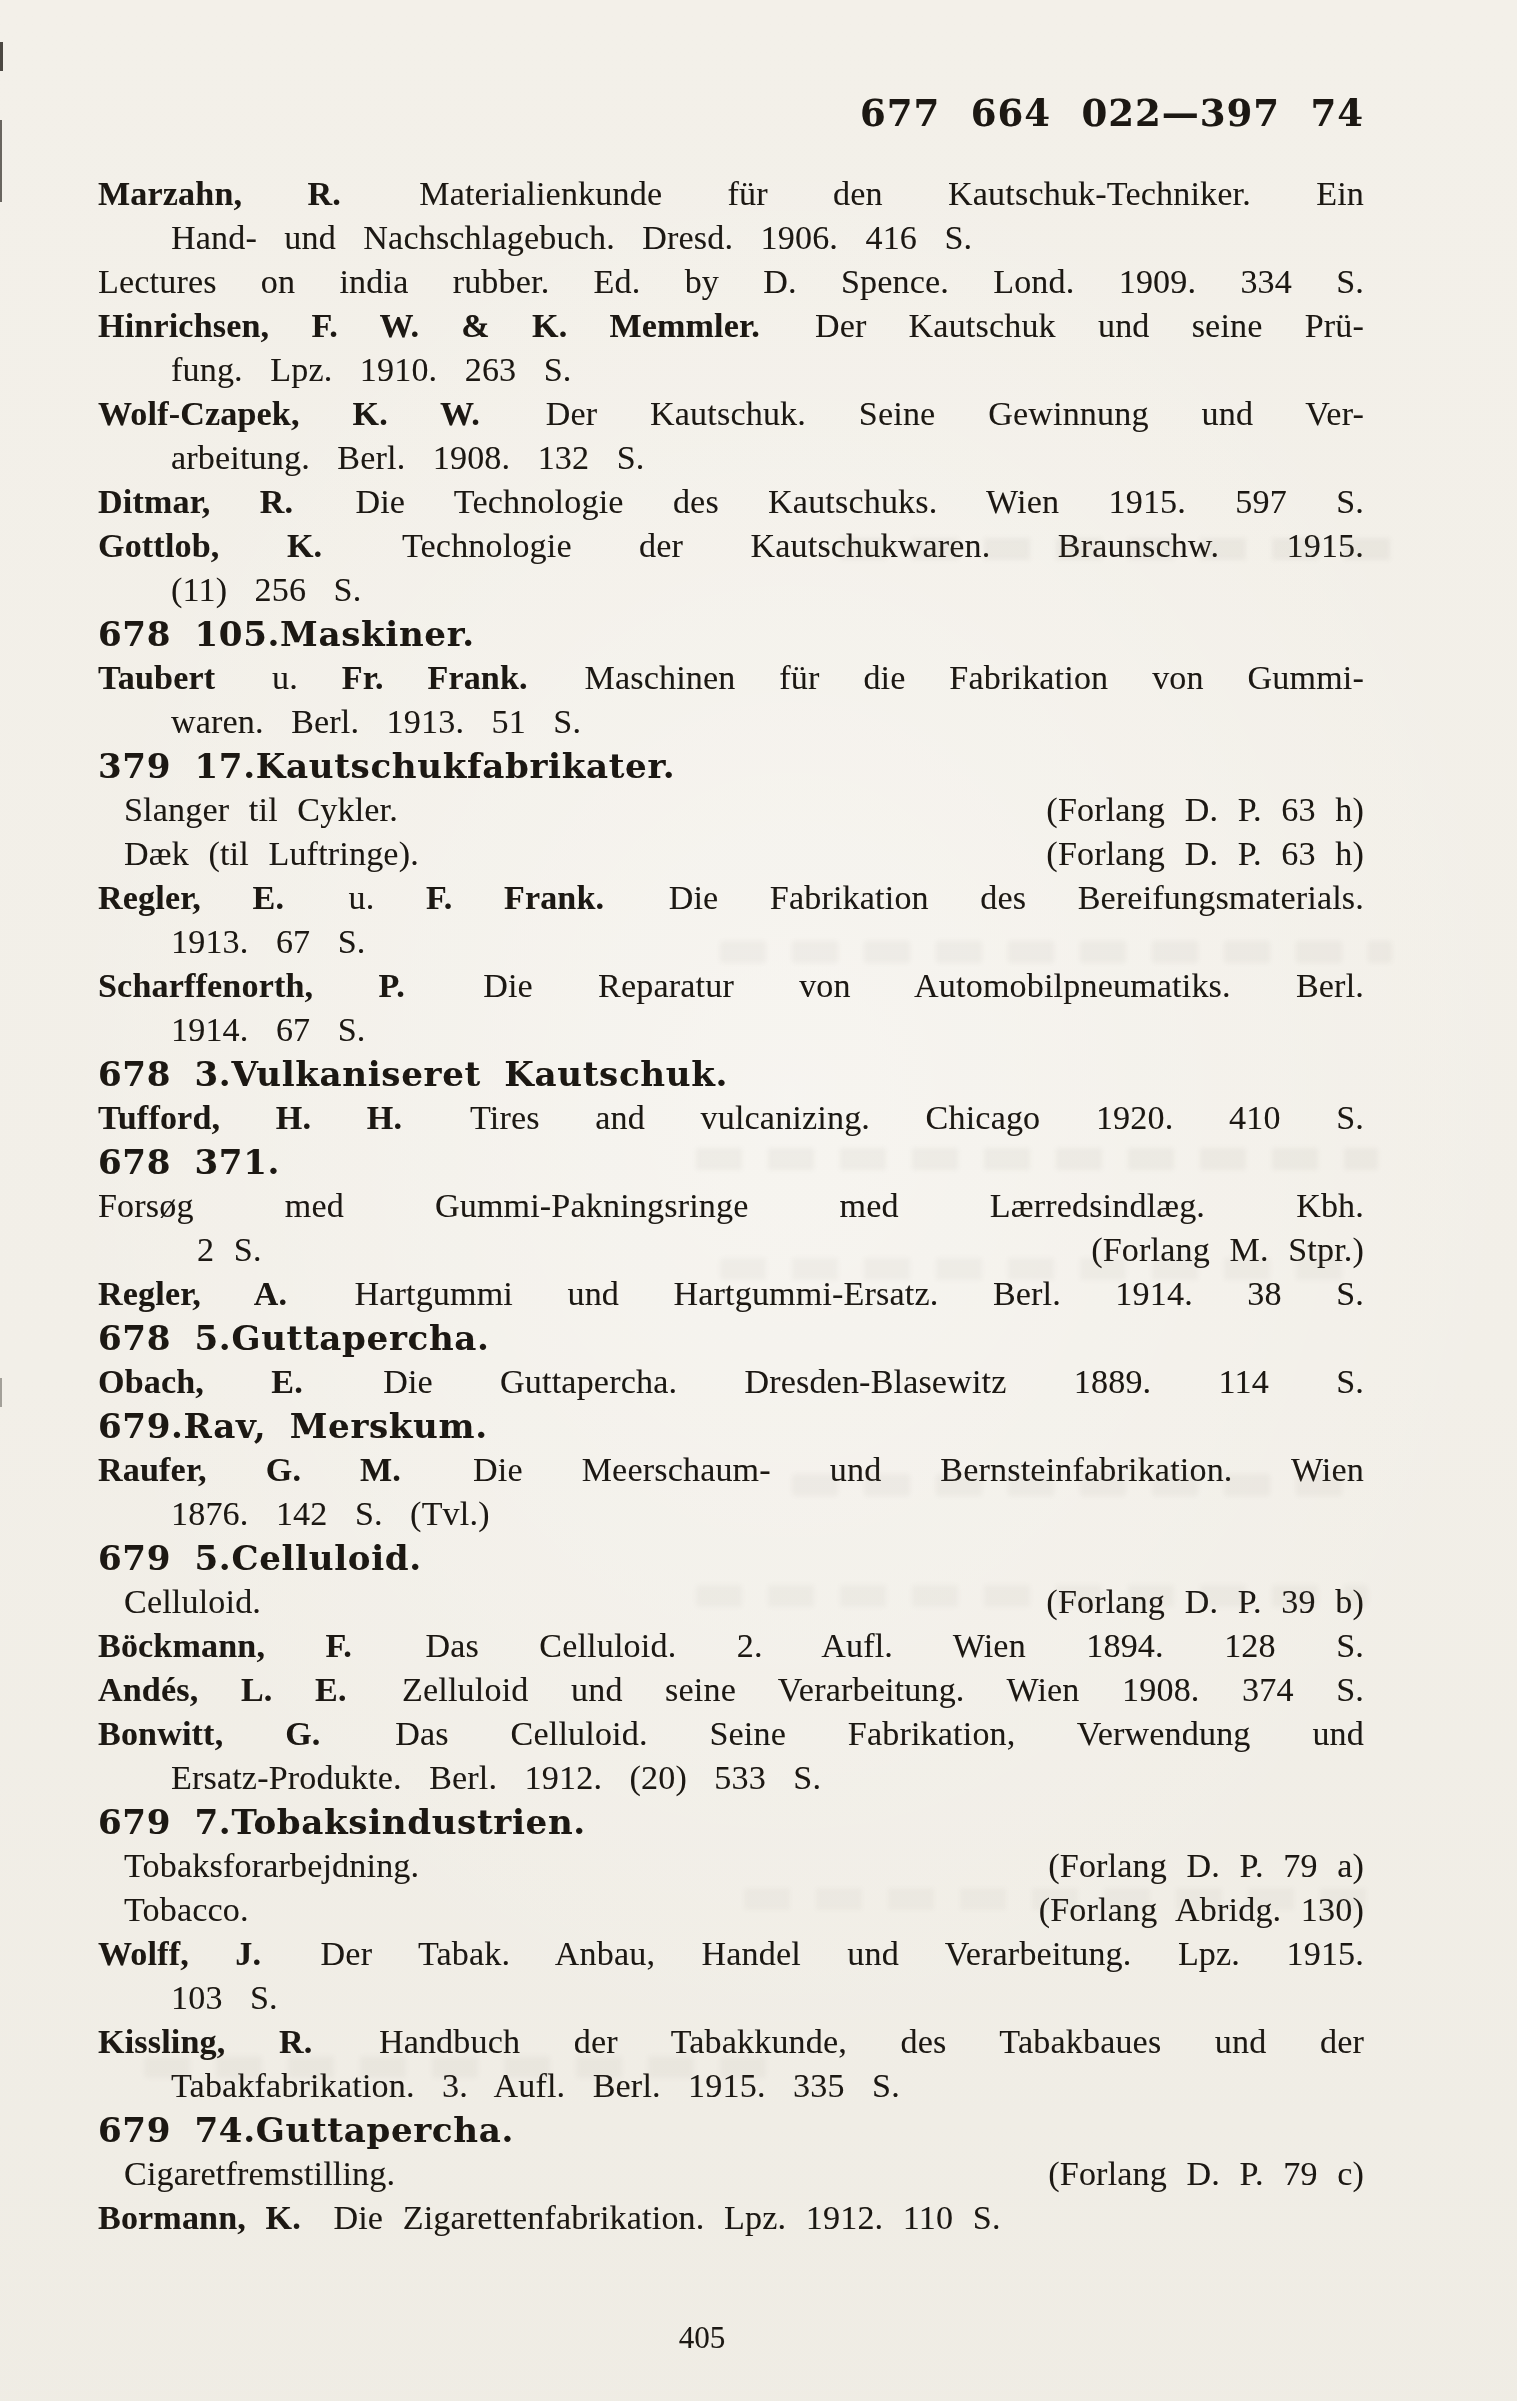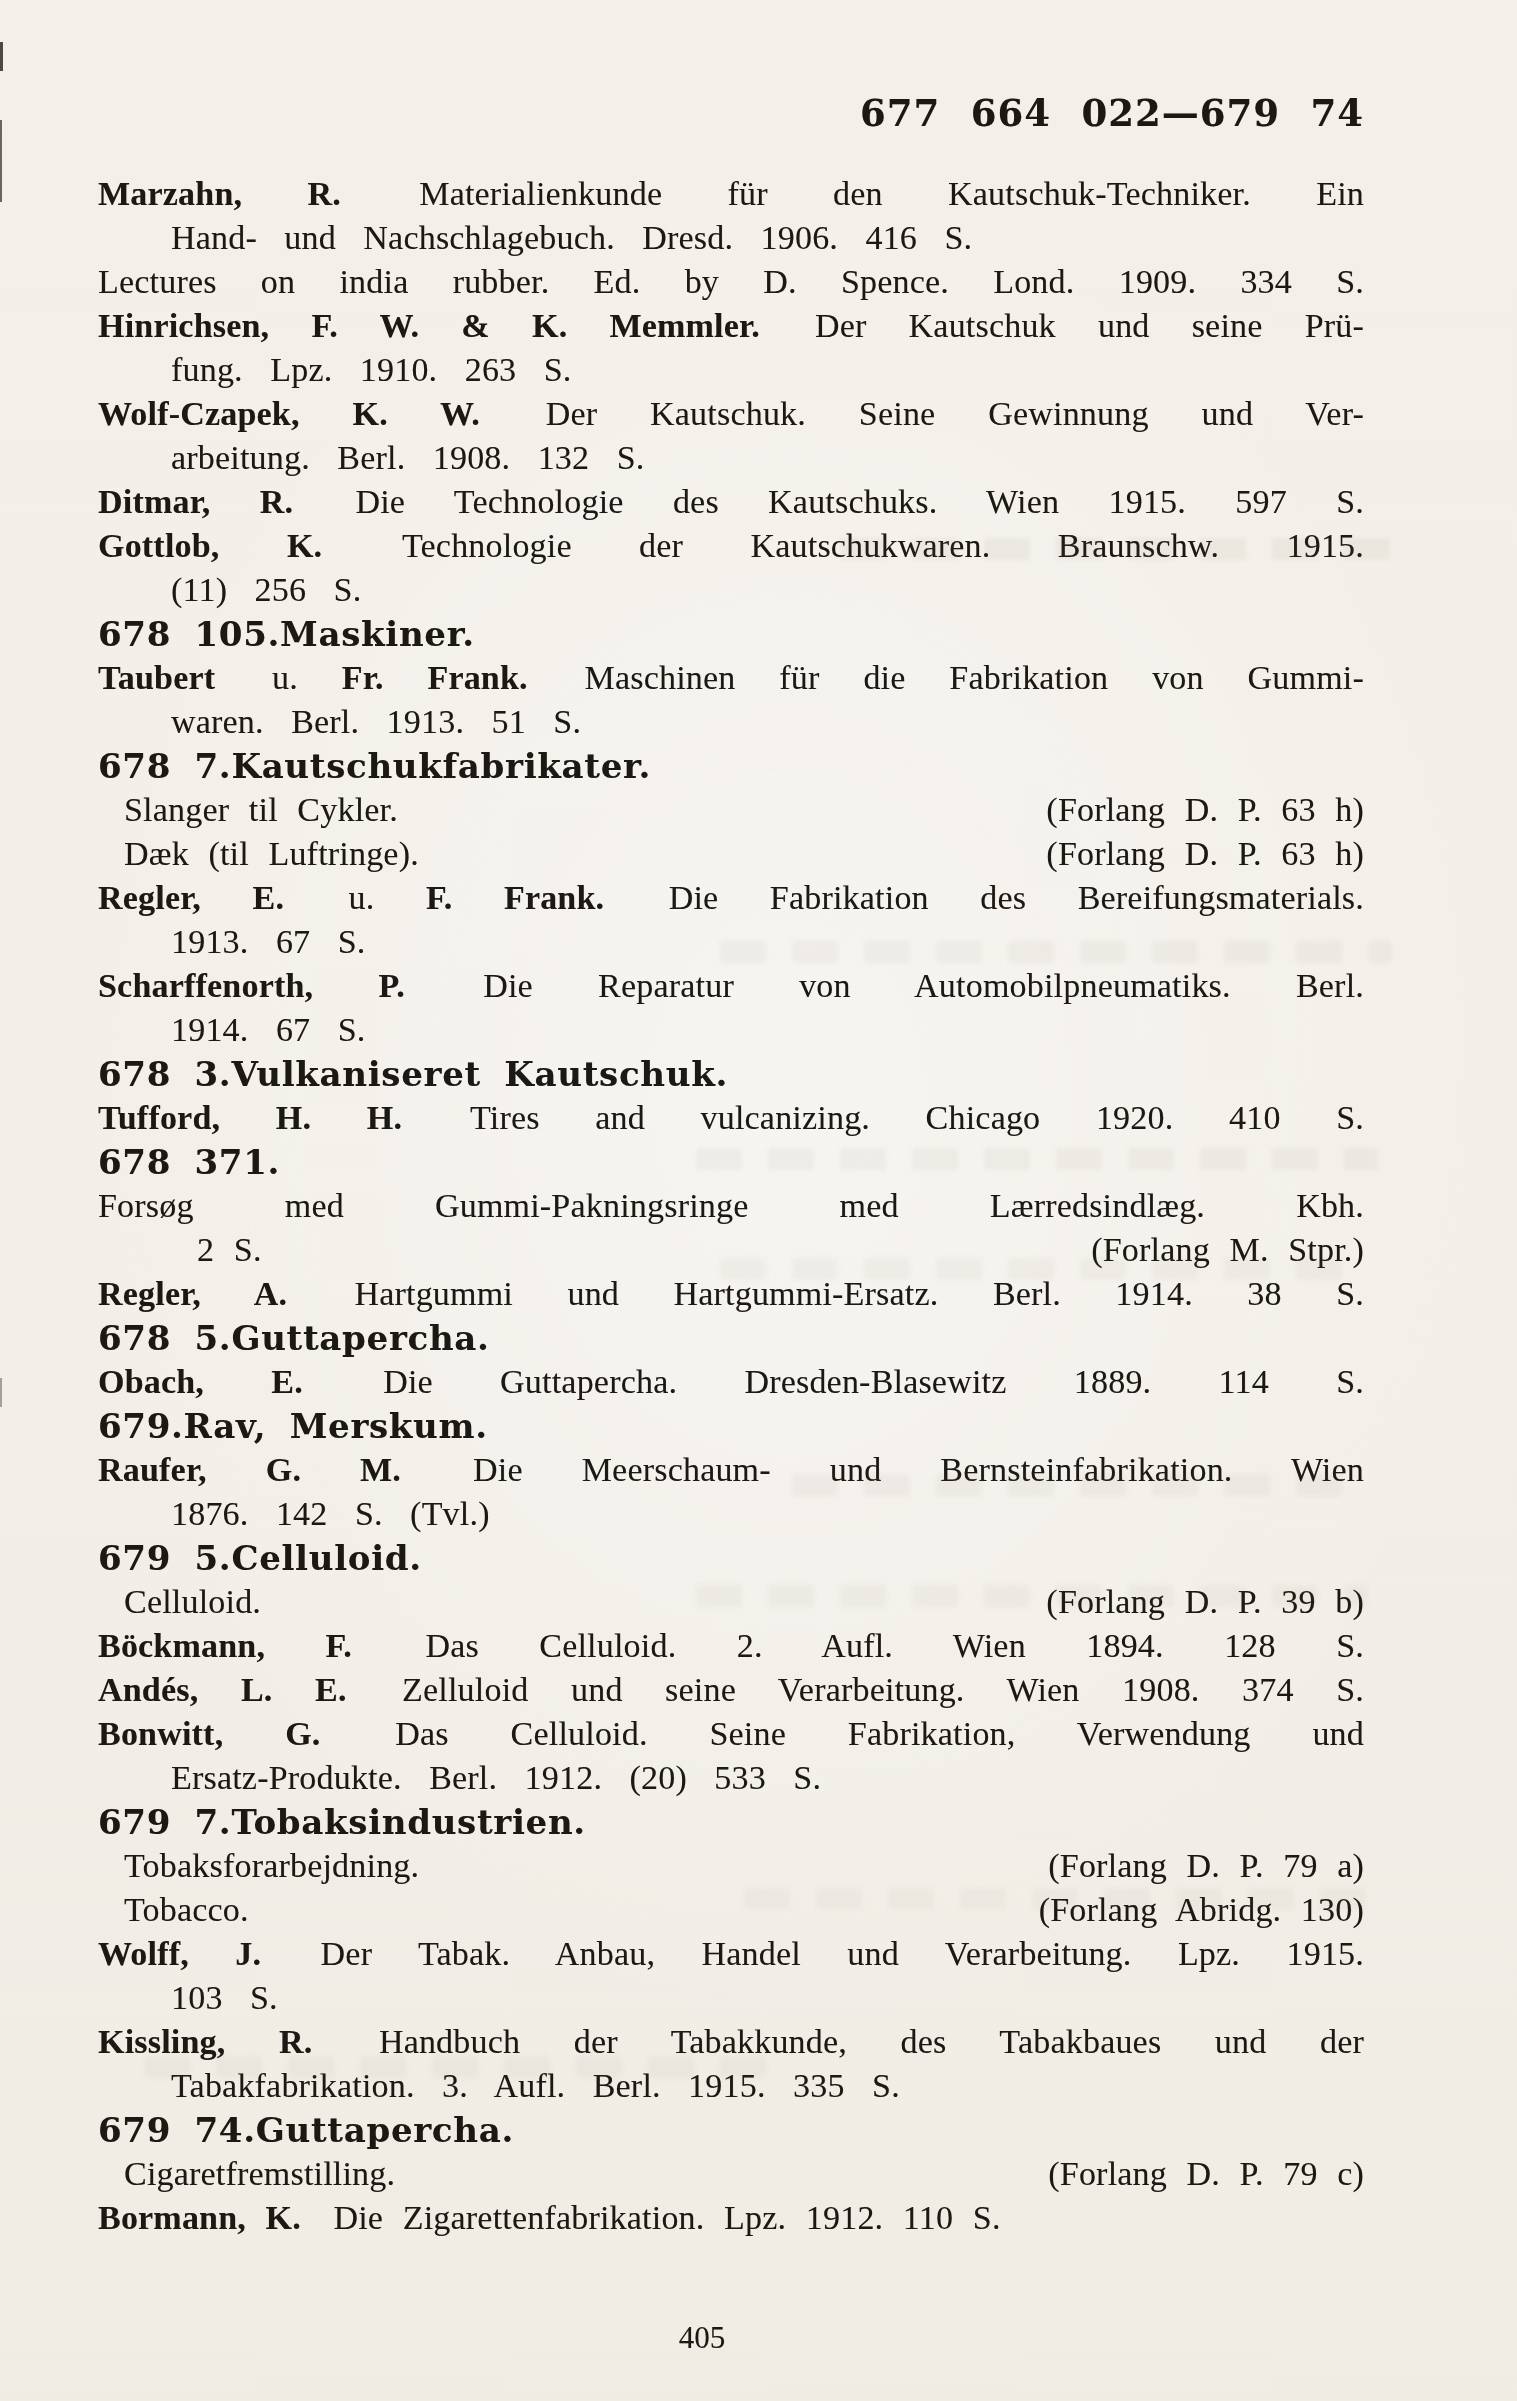--- a/index.html
+++ b/index.html
@@ -71,40 +71,40 @@
   
   .edge{position:absolute;background:#2e2a24;pointer-events:none;}
   .e1{left:0;top:42px;width:3.4px;height:29px;opacity:.85;}
   .e2{left:0;top:120px;width:2.4px;height:82px;opacity:.7;}
   .e3{left:0;top:1378px;width:1.9px;height:29px;opacity:.4;}
 </style>
 </head>
 <body>
 
 <div id="page">
-  <div id="header">677 664 022—679 74</div>
+  <div id="header">677 664 022—397 74</div>
   <div id="column">
       <div class="line txt justify"><span class="seg b">Marzahn, R.</span> <span class="seg">Materialienkunde für den Kautschuk-Techniker. Ein</span> </div>
       <div class="line txt cont"><span class="seg">Hand- und Nachschlagebuch. Dresd. 1906. 416 S.</span> </div>
       <div class="line txt justify"><span class="seg">Lectures on india rubber. Ed. by D. Spence. Lond. 1909. 334 S.</span> </div>
       <div class="line txt justify"><span class="seg b">Hinrichsen, F. W. &amp; K. Memmler.</span> <span class="seg">Der Kautschuk und seine Prü-</span> </div>
       <div class="line txt cont"><span class="seg">fung. Lpz. 1910. 263 S.</span> </div>
       <div class="line txt justify"><span class="seg b">Wolf-Czapek, K. W.</span> <span class="seg">Der Kautschuk. Seine Gewinnung und Ver-</span> </div>
       <div class="line txt cont"><span class="seg">arbeitung. Berl. 1908. 132 S.</span> </div>
       <div class="line txt justify"><span class="seg b">Ditmar, R.</span> <span class="seg">Die Technologie des Kautschuks. Wien 1915. 597 S.</span> </div>
       <div class="line txt justify"><span class="seg b">Gottlob, K.</span> <span class="seg">Technologie der Kautschukwaren. Braunschw. 1915.</span> </div>
       <div class="line txt cont"><span class="seg">(11) 256 S.</span> </div>
       <div class="line section">
         <span class="secnum">678 105.</span>
         <span class="sectitle">Maskiner.</span>
       </div>
       <div class="line txt justify"><span class="seg b">Taubert</span> <span class="seg">u.</span> <span class="seg b">Fr. Frank.</span> <span class="seg">Maschinen für die Fabrikation von Gummi-</span> </div>
       <div class="line txt cont"><span class="seg">waren. Berl. 1913. 51 S.</span> </div>
       <div class="line section">
-        <span class="secnum">678 7.</span>
+        <span class="secnum">379 17.</span>
         <span class="sectitle">Kautschukfabrikater.</span>
       </div>
       <div class="line split">
         <span class="refleft">Slanger til Cykler.</span>
         <span class="refright">(Forlang D. P. 63 h)</span>
       </div>
       <div class="line split">
         <span class="refleft">Dæk (til Luftringe).</span>
         <span class="refright">(Forlang D. P. 63 h)</span>
       </div>

